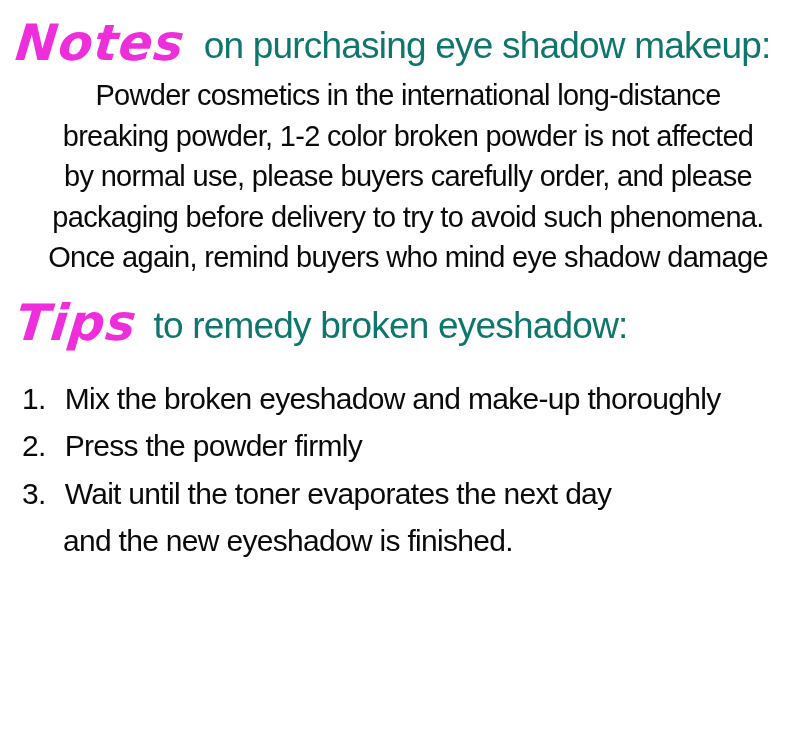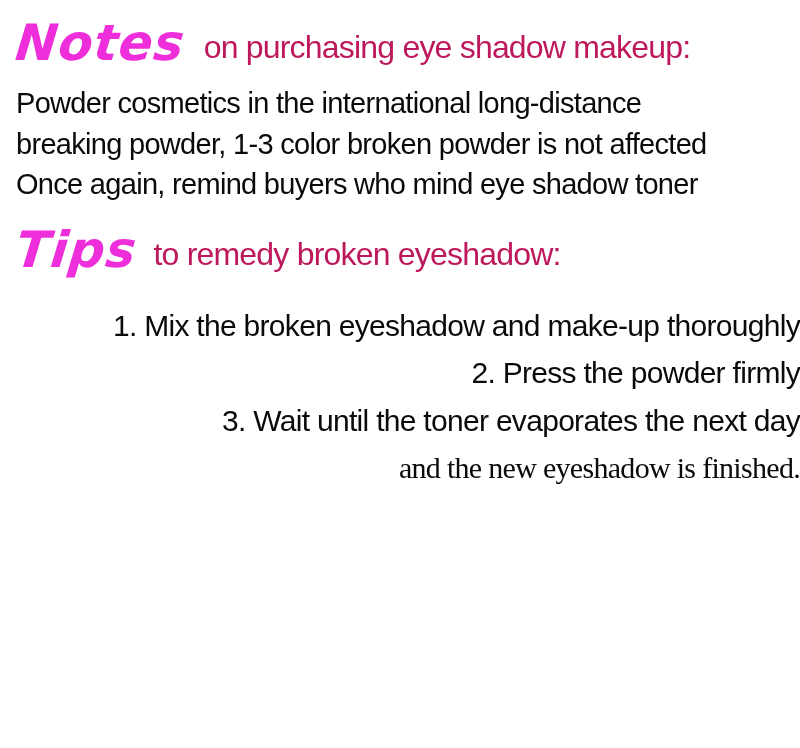--- a/index.html
+++ b/index.html
@@ -33,71 +33,73 @@
     font-family: "DejaVu Sans", sans-serif;
     font-style: italic;
     font-weight: bold;
     font-size: 50px;
     color: #ee2edb;
     transform: skewX(-6deg);
     letter-spacing: 1px;
     vertical-align: -2px;
   }
   .heading .rest {
-    font-size: 32px;
-    color: #be185d;
+    font-size: 37px;
+    color: #0f766e;
     letter-spacing: -0.8px;
     margin-left: 10px;
     text-align: right;
   }
   .notes-heading { padding-top: 6px; }
   .tips-heading  { margin-top: 18px; }
   
   .para {
-    margin-top: 12px;
+    margin-top: 4px;
     font-size: 29px;
     letter-spacing: -0.7px;
     line-height: 40.5px;
     color: #0a0a0a;
+    text-align: center;
   }
   .pline { white-space: nowrap; }
   .pline.gap { margin-top: 6px; }
   
   .tips-list {
     margin-top: 24px;
     font-size: 30px;
     letter-spacing: -0.7px;
     color: #0a0a0a;
-    text-align: right;
   }
   .li-line {
     white-space: nowrap;
     line-height: 47.5px;
     padding-left: 6px;
   }
   .li-line .num {
     display: inline-block;
     min-width: 35px;
   }
-  .li-line.cont { padding-left: 47px; font-family: Liberation Serif, serif; }
+  .li-line.cont { padding-left: 47px; }
 </style>
 </head>
 <body>
 
 <div class="page">
 
   <h1 class="heading notes-heading">
     <span class="script">Notes</span>
     <span class="rest">on purchasing eye shadow makeup:</span>
   </h1>
 
   <div class="para">
     <div class="pline">Powder cosmetics in the international long-distance</div>
-    <div class="pline">breaking powder, 1-3 color broken powder is not affected</div>
-    <div class="pline">Once again, remind buyers who mind eye shadow toner</div>
+    <div class="pline">breaking powder, 1-2 color broken powder is not affected</div>
+    <div class="pline">by normal use, please buyers carefully order, and please</div>
+    <div class="pline">packaging before delivery to try to avoid such phenomena.</div>
+    <div class="pline">Once again, remind buyers who mind eye shadow damage</div>
   </div>
 
   <h2 class="heading tips-heading">
     <span class="script">Tips</span>
     <span class="rest">to remedy broken eyeshadow:</span>
   </h2>
 
   <div class="tips-list">
     <div class="li-line">
       <span class="num">1.</span>

